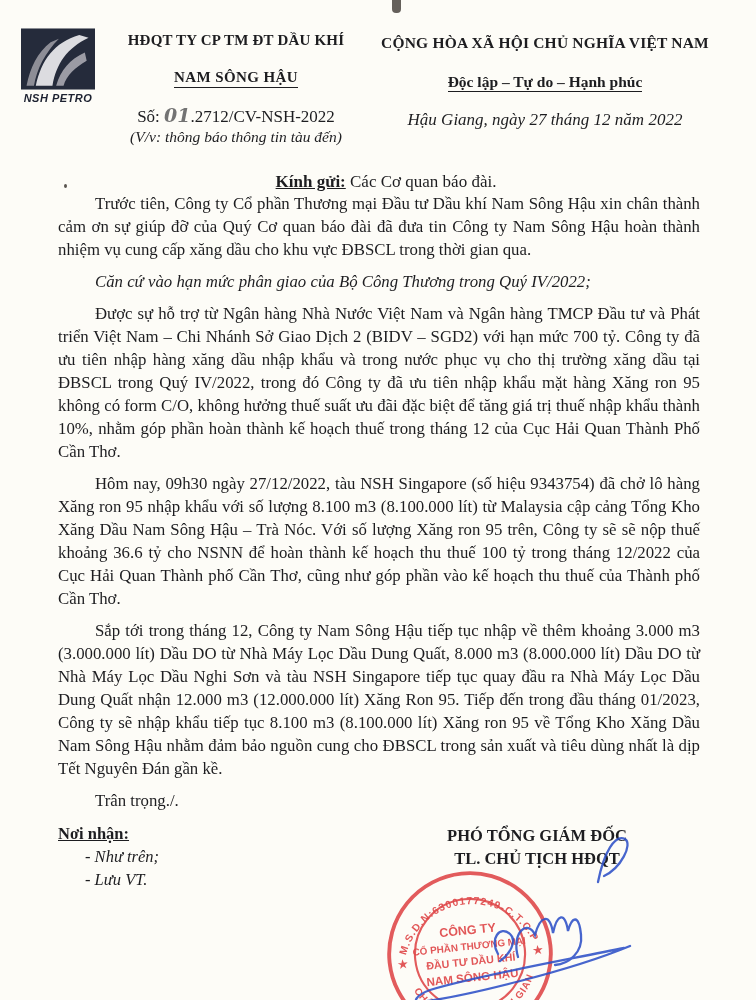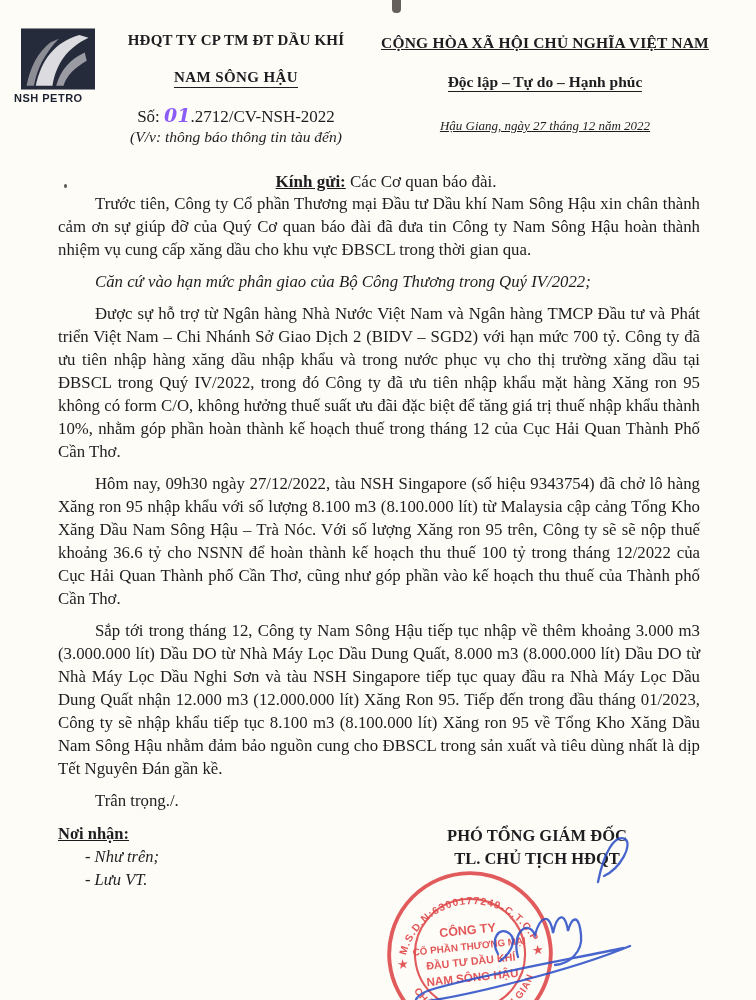--- a/index.html
+++ b/index.html
@@ -12,33 +12,33 @@
     color:#1d1d20;
     overflow:hidden;
   }
   
   .artifact-top{position:absolute;left:392px;top:0;width:9px;height:13px;background:#4a4440;border-radius:0 0 4px 4px;opacity:.85;}
   .artifact-dot{position:absolute;left:64px;top:184px;width:3px;height:4px;background:#5a5550;border-radius:50%;}
 
   
   .header{display:flex;padding:26px 36px 0 14px;}
   .header-left{width:356px;display:flex;}
-  .logo-col{width:88px;text-align:left;}
+  .logo-col{width:88px;text-align:center;font-style:italic;}
   .logo-box{width:74px;height:62px;margin:2px auto 0;}
   .logo-label{font-family:"Liberation Sans",sans-serif;font-weight:bold;font-size:11px;letter-spacing:.5px;color:#1c2130;margin-top:2px;}
   .org-col{flex:1;text-align:center;}
   .org-line1{font-weight:bold;font-size:15px;letter-spacing:.2px;margin-top:6px;}
   .org-line2{font-weight:bold;font-size:15px;letter-spacing:.4px;display:inline-block;border-bottom:1.6px solid #1d1d20;padding-bottom:1px;margin-top:2px;}
   .doc-number{font-size:17px;margin-top:16px;}
-  .doc-number .handwritten{color:#8b5cf6;font-style:italic;font-weight:bold;font-size:19px;font-family:"DejaVu Serif",serif;}
+  .doc-number .handwritten{color:#737373;font-style:italic;font-weight:bold;font-size:19px;font-family:"DejaVu Serif",serif;}
   .doc-subject{font-style:italic;font-size:15.5px;margin-top:1px;}
-  .header-right{flex:1;text-align:center;text-decoration:underline;}
+  .header-right{flex:1;text-align:center;}
   .national-title{font-weight:bold;font-size:15.5px;letter-spacing:.2px;margin-top:8px;}
   .national-motto{font-weight:bold;font-size:15.5px;display:inline-block;border-bottom:1.6px solid #1d1d20;padding-bottom:0;margin-top:3px;}
-  .place-date{font-style:italic;font-size:13px;margin-top:26px;}
+  .place-date{font-style:italic;font-size:17px;margin-top:18px;}
 
   
   .salutation{text-align:center;font-size:17px;margin-top:26px;padding-left:16px;}
   .salutation .label{font-weight:bold;text-decoration:underline;}
   .doc-body{padding:0 56px 0 58px;}
   .doc-body p{
     margin:9px 0 0 0;
     font-size:16.8px;line-height:23px;
     text-align:justify;text-indent:37px;
   }

